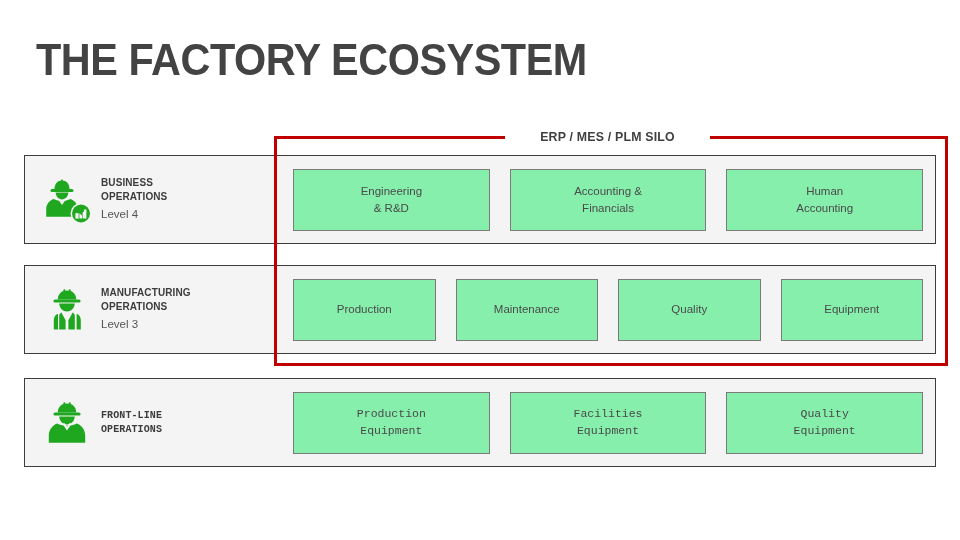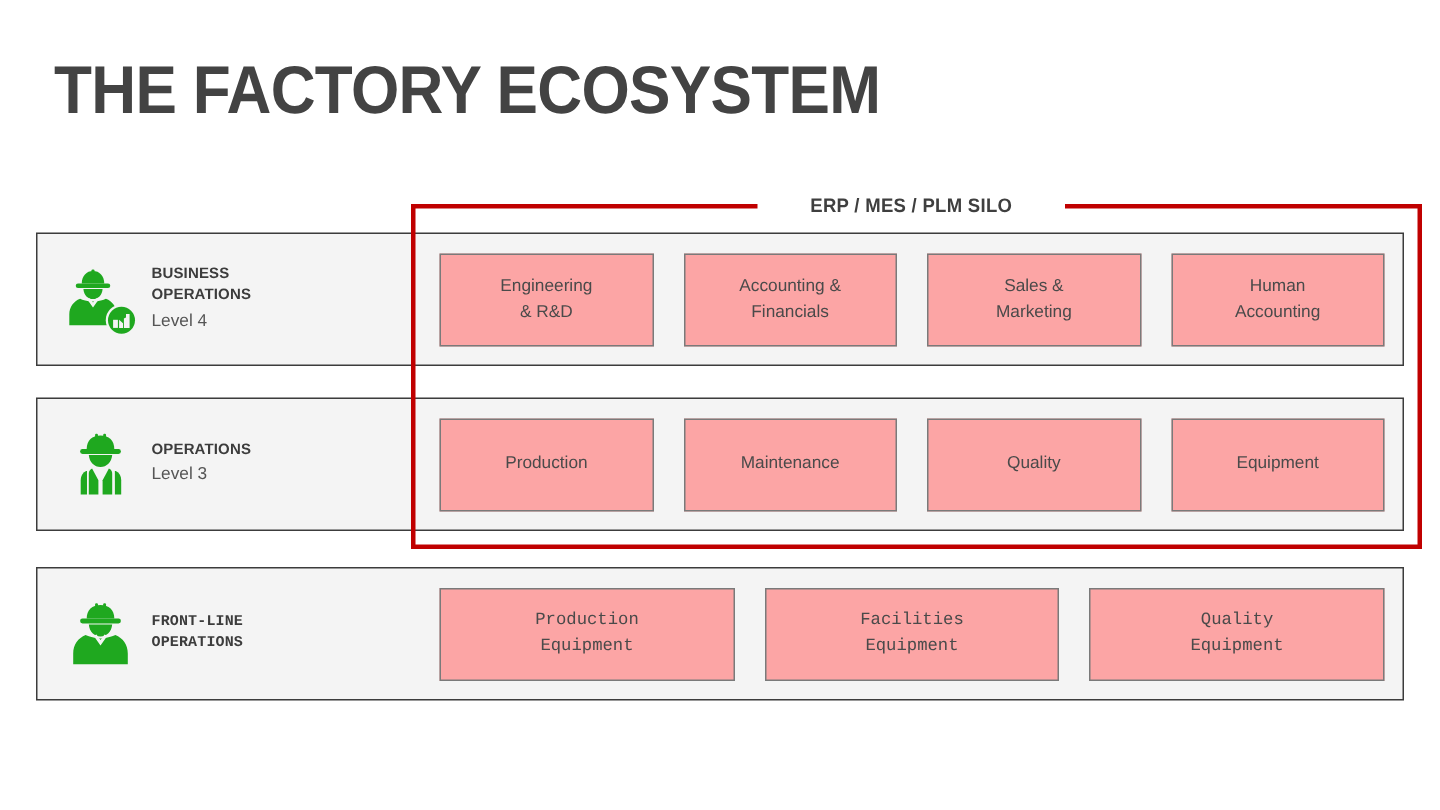--- a/index.html
+++ b/index.html
@@ -130,21 +130,21 @@
     right: 12px;
     top: 50%;
     transform: translateY(-50%);
     height: 62px;
     display: flex;
     gap: 20px;
   }
   .unit-box {
     flex: 1 1 0;
     box-sizing: border-box;
-    background: #fca5a5;
+    background: #86efac;
     border: 1px solid #7a7a7a;
     display: flex;
     align-items: center;
     justify-content: center;
     text-align: center;
     font-size: 11.5px;
     color: #4a4a4a;
     line-height: 1.4;
     white-space: pre-line;
     padding: 2px;
@@ -185,22 +185,20 @@
     <div class="row-head">
       <div class="row-head-title">BUSINESS</div>
       <div class="row-head-title">OPERATIONS</div>
       <div class="row-head-sub">Level 4</div>
     </div>
     <div class="box-strip">
       <div class="unit-box">Engineering
 &amp; R&amp;D</div>
       <div class="unit-box">Accounting &amp;
 Financials</div>
-      <div class="unit-box">Sales &amp;
-Marketing</div>
       <div class="unit-box">Human
 Accounting</div>
     </div>
   </div>
 
   <div class="row-band" id="row-manufacturing">
     <div class="row-icon">
       <svg viewBox="0 0 56 56" xmlns="http://www.w3.org/2000/svg">
         <g fill="#1FA81F">
 
@@ -214,20 +212,21 @@
           <path d="M22.4 30.4 L26.6 38.2 V47.6 h-6.4 V33.8 c0-1.4 0.6-2.6 2.2-3.4 z"></path>
 
           <path d="M33.6 30.4 c1.6 0.8 2.2 2 2.2 3.4 V47.6 h-6.4 V38.2 z"></path>
 
           <path d="M18.4 32 c-2.4 1.2-3.6 3.4-3.6 6.2 V47.6 h4.2 V32 z"></path>
           <path d="M37.6 32 V47.6 h4.2 V38.2 c0-2.8-1.2-5-3.6-6.2 z"></path>
         </g>
       </svg>
     </div>
     <div class="row-head">
+      <div class="row-head-title">MANUFACTURING</div>
       <div class="row-head-title">OPERATIONS</div>
       <div class="row-head-sub">Level 3</div>
     </div>
     <div class="box-strip">
       <div class="unit-box">Production</div>
       <div class="unit-box">Maintenance</div>
       <div class="unit-box">Quality</div>
       <div class="unit-box">Equipment</div>
     </div>
   </div>

